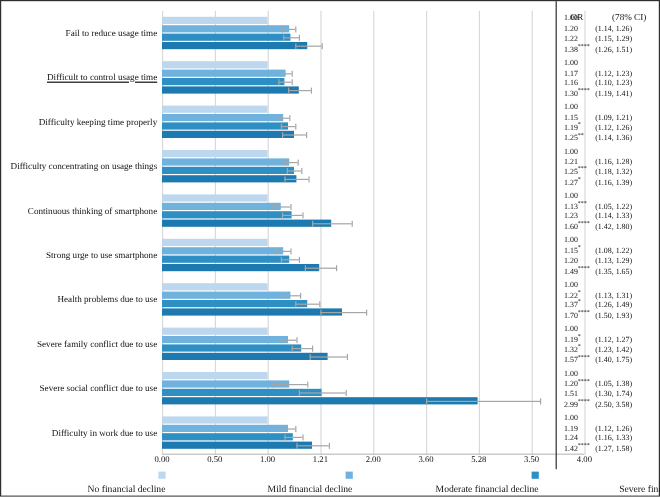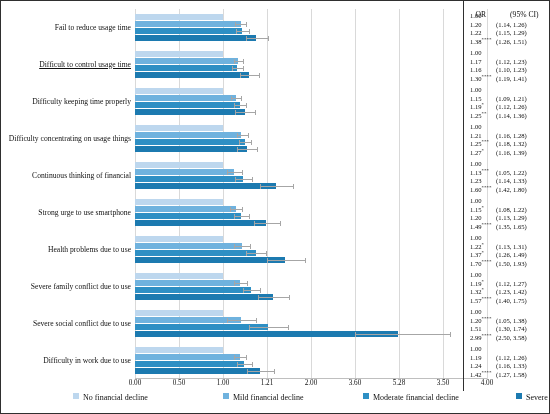--- a/index.html
+++ b/index.html
@@ -82,21 +82,21 @@
   
   #legend{
     position:absolute;
     left:72px;top:392px;
     width:462px;height:14px;
     font-size:8px;
   }
   .legend-item{
     position:absolute;top:0;
     white-space:nowrap;
-    display:flex;align-items:flex-start;gap:4px;
+    display:flex;align-items:flex-end;gap:4px;flex-direction:column;
   }
   .sw{width:6px;height:6px;display:inline-block;}
   .legend-text{font-size:8px;color:#111;}
   
   #or-table{
     position:absolute;
     left:462px;top:0;
     width:88px;height:390px;
     border-left:1px solid #2f2f2f;
     box-sizing:border-box;
@@ -122,21 +122,21 @@
 <body>
 
 <div id="page">
 
   <div id="chart-panel">
     <div id="cat-labels">
         <div class="cat-label" style="top: 21.5px; right: 332px; width: 126px;">Fail to reduce usage time</div>
         <div class="cat-label" style="top: 58.5px; right: 332px; width: 126px; text-decoration: underline;">Difficult to control usage time</div>
         <div class="cat-label" style="top: 95.5px; right: 332px; width: 126px;">Difficulty keeping time properly</div>
         <div class="cat-label" style="top: 132.5px; right: 332px; width: 126px;">Difficulty concentrating on usage things</div>
-        <div class="cat-label" style="top: 169.5px; right: 332px; width: 126px;">Continuous thinking of financial</div>
+        <div class="cat-label" style="top: 169.5px; right: 332px; width: 126px;">Continuous thinking of smartphone</div>
         <div class="cat-label" style="top: 206.5px; right: 332px; width: 126px;">Strong urge to use smartphone</div>
         <div class="cat-label" style="top: 243.5px; right: 332px; width: 126px;">Health problems due to use</div>
         <div class="cat-label" style="top: 280.5px; right: 332px; width: 126px;">Severe family conflict due to use</div>
         <div class="cat-label" style="top: 317.5px; right: 332px; width: 126px;">Severe social conflict due to use</div>
         <div class="cat-label" style="top: 354.5px; right: 332px; width: 126px;">Difficulty in work due to use</div>
       </div>
     <div id="plot">
       <div id="gridlines">
           <div class="gridline" style="left: 0px;"></div>
           <div class="gridline" style="left: 44px;"></div>
@@ -410,21 +410,21 @@
       </div>
       <div class="legend-item" style="left: 443px;">
         <span class="sw" style="background: rgb(28, 122, 176);"></span>
         <span class="legend-text">Severe financial decline</span>
       </div>
     </div>
 
   <div id="or-table">
     <div id="or-head">
       <div class="h-or">OR</div>
-      <div class="h-ci">(95% CI)</div>
+      <div class="h-ci">(78% CI)</div>
     </div>
     <div id="or-body">
         <div class="or-group" style="top: 11.2px;">
           <div class="or-line">
             <div class="or-val">1.00</div>
             <div class="or-ci"></div>
           </div>
           <div class="or-line">
             <div class="or-val">1.20</div>
             <div class="or-ci">(1.14, 1.26)</div>

